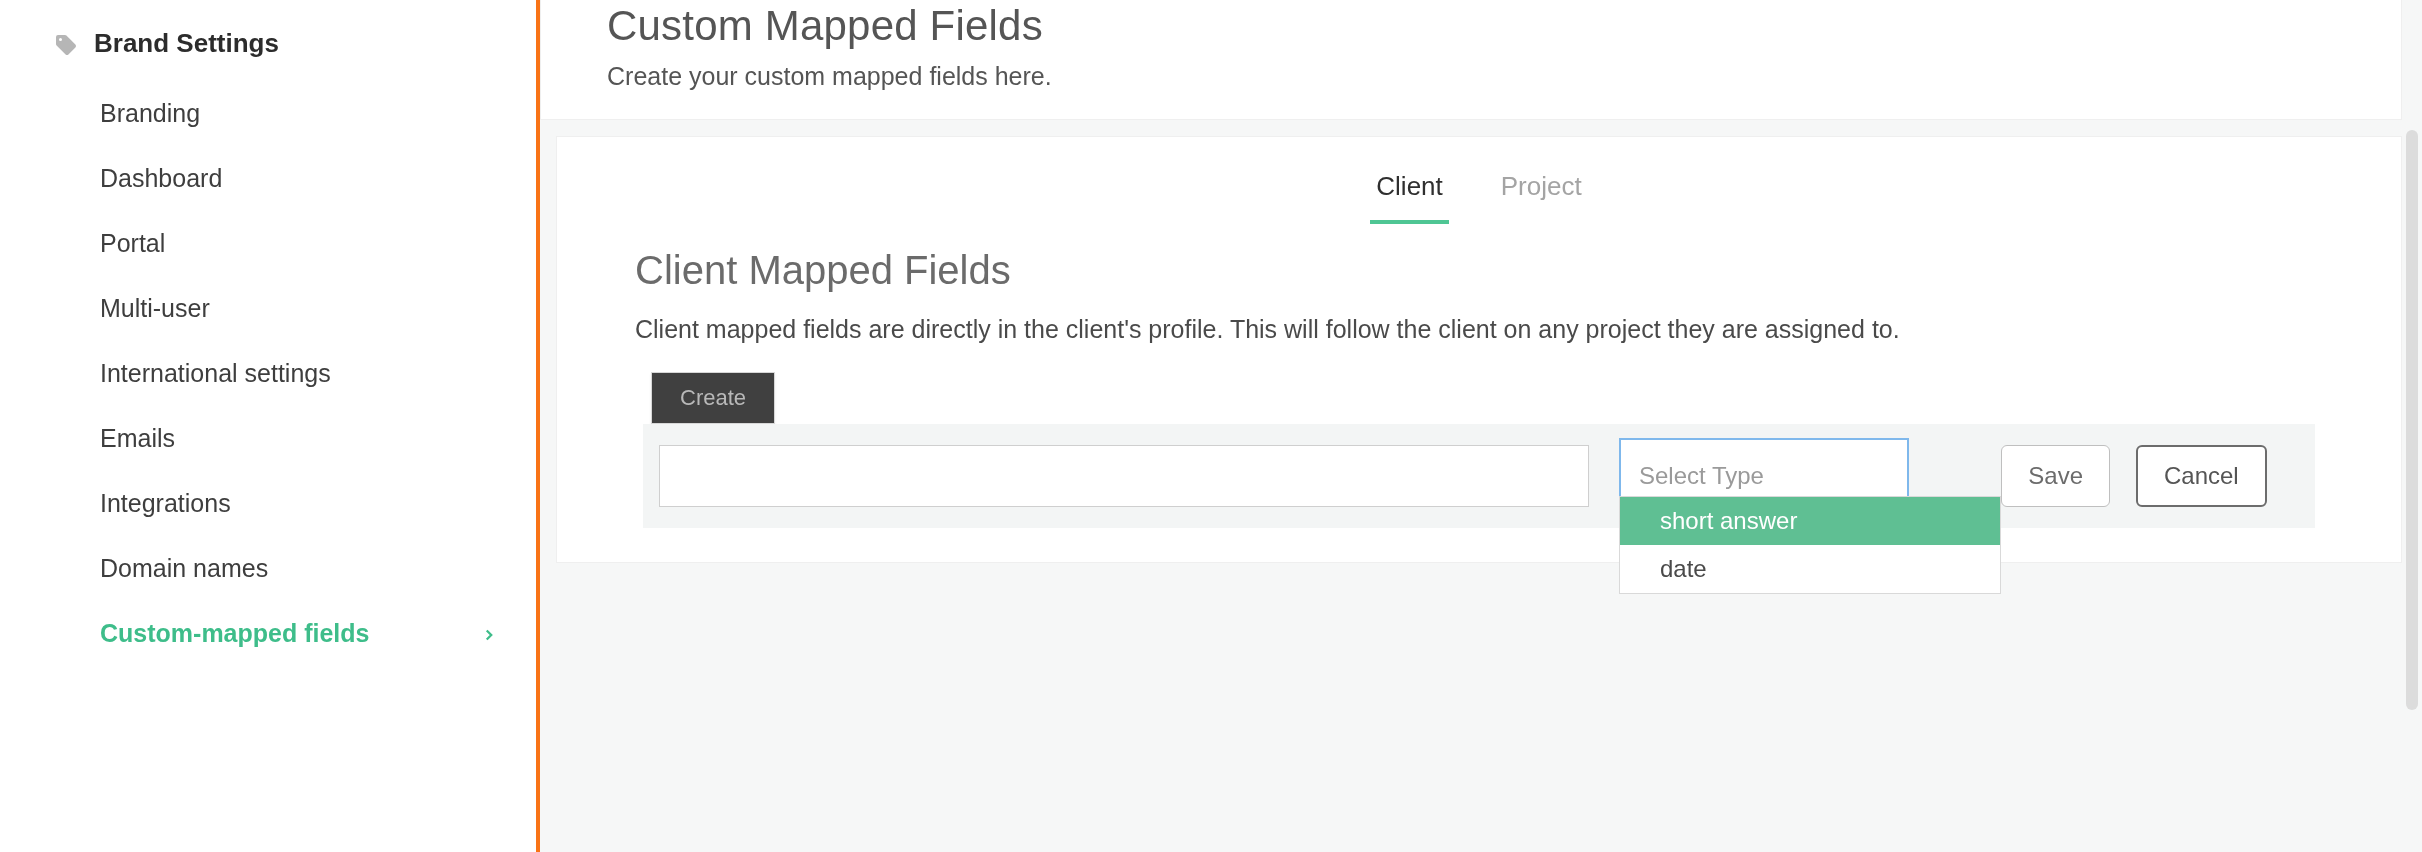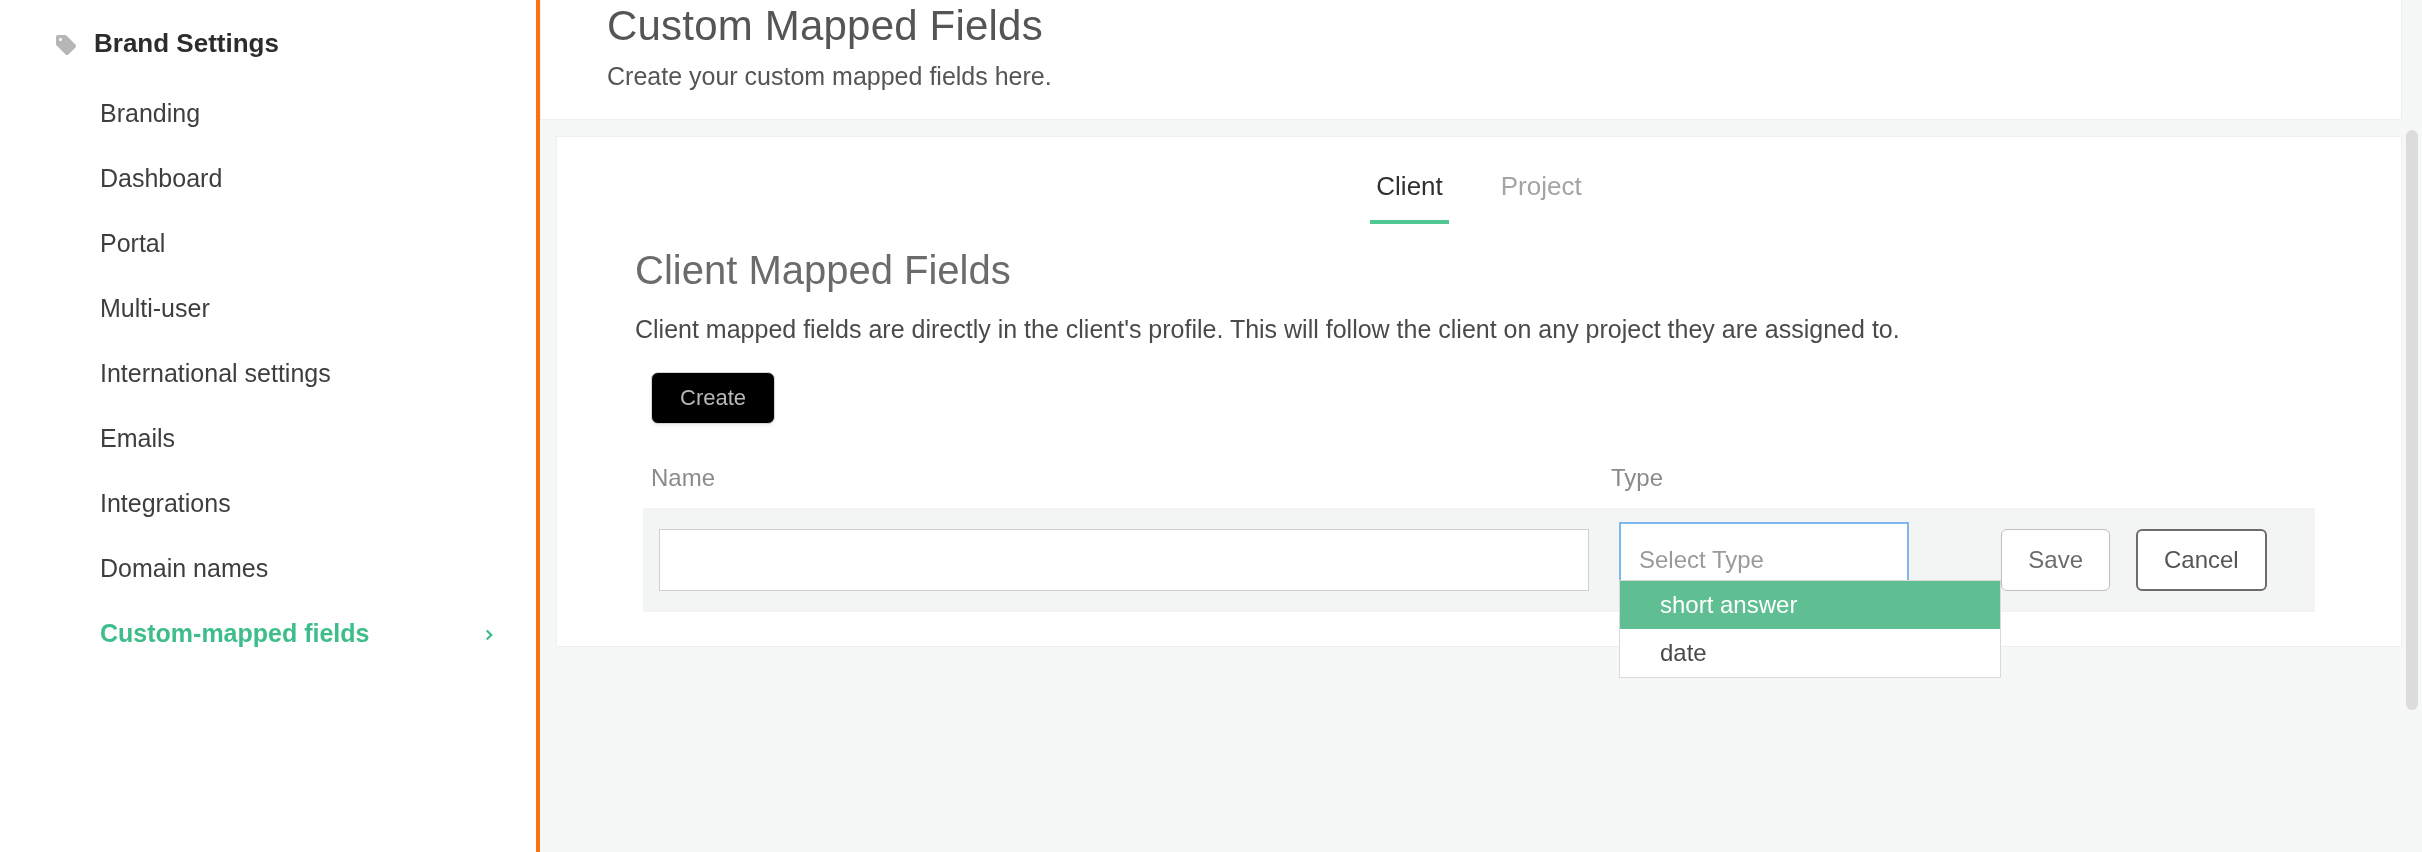--- a/index.html
+++ b/index.html
@@ -26,21 +26,21 @@
   .panel { margin: 16px 0 0 16px; background:#ffffff; border:1px solid #efefef; padding: 0 0 34px 0; }
 
   .tabs { display:flex; justify-content:center; gap:46px; padding-top:28px; }
   .tab { font-size:26px; color:#a4a4a4; padding: 6px 6px 18px 6px; cursor:pointer; border-bottom:4px solid transparent; }
   .tab.active { color:#2f2f2f; border-bottom-color:#4fc694; }
 
   .section { padding: 24px 78px 0 78px; }
   .section h2 { font-size:40px; font-weight:400; color:#6b6b6b; }
   .section p.desc { font-size:25px; color:#4a4a4a; margin-top:22px; }
 
-  .create-btn { margin: 28px 0 0 16px; background:#000000; border:1px solid #d7d7d7; border-radius:7px; padding: 12px 28px; font-size:22px; color:#b8b8b8; cursor:pointer; box-shadow:0 2px 3px rgba(0,0,0,0.06); }
+  .create-btn { margin: 28px 0 0 16px; background:#404040; border:1px solid #d7d7d7; border-radius:0; padding: 12px 28px; font-size:22px; color:#b8b8b8; cursor:pointer; box-shadow:0 2px 3px rgba(0,0,0,0.06); }
 
   .table-head { display:grid; grid-template-columns: 960px 300px 1fr; padding: 40px 16px 16px 16px; font-size:24px; color:#8b8b8b; }
   .row { display:grid; grid-template-columns: 960px 340px 1fr; align-items:center; background:#f3f5f5; padding: 14px 16px 14px 16px; margin: 0 8px; position:relative; }
   .name-input { width:930px; height:62px; border:1px solid #cfcfcf; background:#fff; font-size:22px; padding:0 14px; outline:none; }
   .type-select-wrap { position:relative; }
   .type-select { width:290px; height:76px; border:2px solid #7fb8ec; background:#fff; font-size:24px; color:#9a9a9a; padding: 0 18px; display:flex; align-items:center; cursor:pointer; }
   .dropdown { position:absolute; top:58px; left:0; width:382px; background:#fff; border:1px solid #d9d9d9; z-index:5; }
   .dropdown .opt { padding: 10px 40px; font-size:24px; color:#4a4a4a; cursor:pointer; }
   .dropdown .opt.hl { background:#5fbf93; color:#ffffff; }
 
@@ -114,25 +114,20 @@
       <div class="tabs">
         <div class="tab active"><span>Client</span></div>
         <div class="tab"><span>Project</span></div>
       </div>
 
       <div class="section">
         <h2>Client Mapped Fields</h2>
         <p class="desc">Client mapped fields are directly in the client's profile. This will follow the client on any project they are assigned to.</p>
         <button class="create-btn"><span>Create</span></button>
 
-        <div class="table-head">
-          <div>Name</div>
-          <div>Type</div>
-          <div></div>
-        </div>
 
         <div class="row">
           <div>
             <input class="name-input" type="text" value="" style="">
           </div>
           <div class="type-select-wrap">
             <div class="type-select">
               <span>Select Type</span>
             </div>
             <div class="dropdown">

